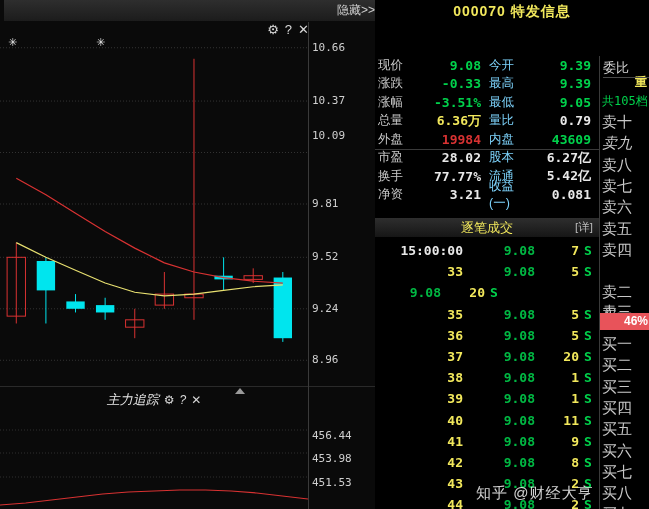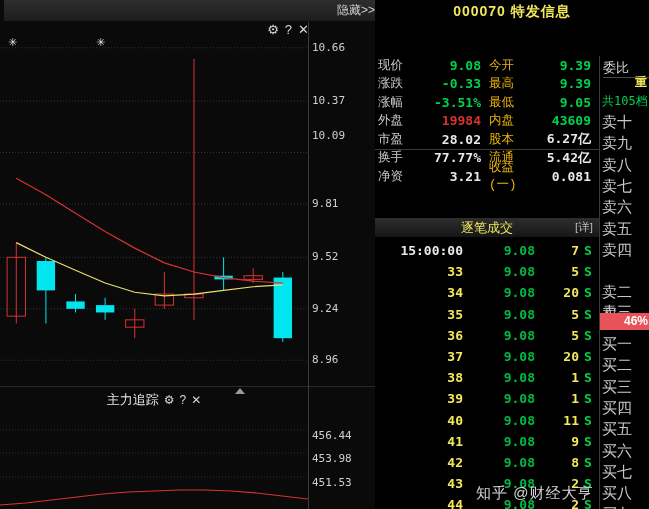--- a/index.html
+++ b/index.html
@@ -17,21 +17,21 @@
       background: linear-gradient(#2e2e2e, #1c1c1c); border-bottom: 1px solid #0a0a0a; }
   .hide-btn { position: absolute; right: 4px; top: 2px; color: #cfcfcf; font-size: 12px; letter-spacing: 0; }
 
   .chart-toolbar { position: absolute; right: 66px; top: 23px; display: flex; gap: 6px;
       align-items: center; color: #d8d8d8; font-size: 13px; z-index: 6; }
   .chart-toolbar span { cursor: pointer; line-height: 1; }
 
   .price-panel { position: absolute; left: 0; top: 22px; width: 375px; height: 364px;
       background: #0a0a0a; overflow: hidden; }
   .sub-panel { position: absolute; left: 0; top: 386px; width: 375px; height: 123px;
-      background: #0a0a0a; border-top: 1px solid #2a2a2a; overflow: hidden; }
+      background: #0a0a0a; border-top: 1px solid #2a2a2a; overflow: hidden; font-style: italic; }
   .sub-header { position: absolute; left: 0; top: 4px; width: 308px; text-align: center;
       color: #e8e8e8; font-size: 13px; display: flex; justify-content: center;
       align-items: center; gap: 5px; z-index: 6; }
   .sub-header .tb { color: #d8d8d8; font-size: 12px; cursor: pointer; }
   .caret-up { position: absolute; left: 235px; top: 388px; width: 0; height: 0;
       border-left: 5px solid transparent; border-right: 5px solid transparent;
       border-bottom: 6px solid #9a9a9a; z-index: 6; }
 
   .axis-line { position: absolute; top: 22px; left: 308px; width: 1px; height: 487px; background: #3a3a3a; }
   .axis-labels { position: absolute; left: 312px; width: 62px; }
@@ -51,22 +51,22 @@
       border-top: 1px solid #4a4a4a; cursor: pointer; }
   .tab.active { background: linear-gradient(#4e4e4e, #2b2b2b); color: #fff;
       border-top: 1px solid #6a6a6a; }
 
   .quote-grid { position: absolute; left: 0; top: 56px; width: 224px; }
   .qrow { display: flex; height: 18.5px; align-items: center; font-size: 13px;
       font-family: "DejaVu Sans Mono", monospace; }
   .qrow .lbl { width: 42px; padding-left: 3px; color: #c8c8c8;
       font-family: "Liberation Sans", sans-serif; font-size: 12.5px; }
   .qrow .val { width: 68px; text-align: right; padding-right: 4px; font-weight: bold; }
-  .qrow .lbl2 { width: 46px; padding-left: 4px; color: #eab308;
-      font-family: Liberation Mono, monospace; font-size: 12.5px; }
+  .qrow .lbl2 { width: 46px; padding-left: 4px; color: #7dd3fc;
+      font-family: Liberation Sans, sans-serif; font-size: 12.5px; }
   .qrow .val2 { width: 64px; text-align: right; padding-right: 4px; font-weight: bold; }
   .sep-line { position: absolute; left: 0; top: 149px; width: 224px; height: 1px; background: #3a3a3a; }
 
   .green { color: #00d14b; }
   .red   { color: #d83232; }
   .white { color: #e8e8e8; }
   .yellow{ color: #f2e85c; }
 
   .tick-header { position: absolute; left: 0; top: 218px; width: 224px; height: 19px;
       background: linear-gradient(#2e2e2e, #161616); display: flex; align-items: center;
@@ -208,20 +208,26 @@
           <div class="lbl2">最高</div>
           <div class="val2 green">9.39</div>
         </div>
         <div class="qrow">
           <div class="lbl">涨幅</div>
           <div class="val green">-3.51%</div>
           <div class="lbl2">最低</div>
           <div class="val2 green">9.05</div>
         </div>
         <div class="qrow">
+          <div class="lbl">总量</div>
+          <div class="val yellow">6.36万</div>
+          <div class="lbl2">量比</div>
+          <div class="val2 white">0.79</div>
+        </div>
+        <div class="qrow">
           <div class="lbl">外盘</div>
           <div class="val red">19984</div>
           <div class="lbl2">内盘</div>
           <div class="val2 green">43609</div>
         </div>
         <div class="qrow">
           <div class="lbl">市盈</div>
           <div class="val white">28.02</div>
           <div class="lbl2">股本</div>
           <div class="val2 white">6.27亿</div>
@@ -253,21 +259,20 @@
           <div class="tvol">7</div>
           <div class="tdir">S</div>
         </div>
         <div class="trow">
           <div class="ttime">33</div>
           <div class="tprice">9.08</div>
           <div class="tvol">5</div>
           <div class="tdir">S</div>
         </div>
         <div class="trow">
-          <div class="ttime">34</div>
           <div class="tprice">9.08</div>
           <div class="tvol">20</div>
           <div class="tdir">S</div>
         </div>
         <div class="trow">
           <div class="ttime">35</div>
           <div class="tprice">9.08</div>
           <div class="tvol">5</div>
           <div class="tdir">S</div>
         </div>
@@ -329,21 +334,21 @@
 
     <div class="book-col">
       <div class="book-top">
         <span class="wb">委比</span>
         <span class="wbv">重</span>
       </div>
       <div class="book-divider"></div>
       <div class="gears">共105档</div>
       <div id="book-levels">
           <div class="book-item" style="top: 57px;">卖十</div>
-          <div class="book-item" style="top: 78.3px;">卖九</div>
+          <div class="book-item" style="top: 78.3px; font-style: italic;">卖九</div>
           <div class="book-item" style="top: 99.6px;">卖八</div>
           <div class="book-item" style="top: 120.9px;">卖七</div>
           <div class="book-item" style="top: 142.2px;">卖六</div>
           <div class="book-item" style="top: 163.5px;">卖五</div>
           <div class="book-item" style="top: 184.8px;">卖四</div>
           <div class="book-item" style="top: 206.1px; margin-top: 41px;">卖三</div>
           <div class="book-item" style="top: 227.4px;">卖二</div>
           <div class="book-item" style="top: 248.7px;">卖一</div>
           <div class="book-item" style="top: 279px;">买一</div>
           <div class="book-item" style="top: 300.3px;">买二</div>

